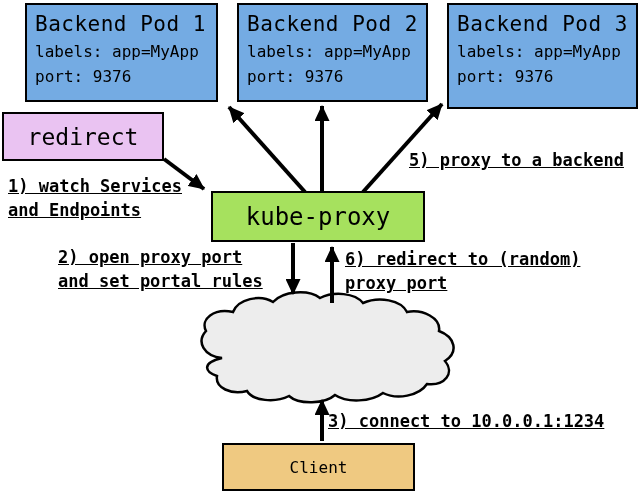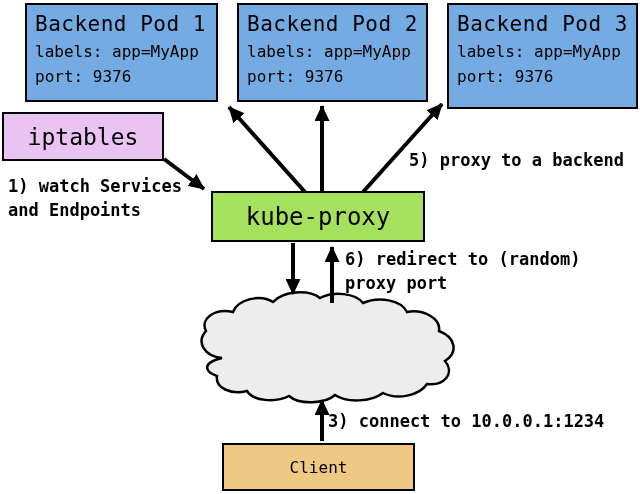--- a/index.html
+++ b/index.html
@@ -72,20 +72,21 @@
     color: #000;
   }
   .note {
     position: absolute;
     font-size: 17px;
     font-weight: bold;
     line-height: 24px;
     white-space: pre-line;
     z-index: 1;
     color: #000;
+    text-decoration: underline;
   }
   #note1 { left: 8px;   top: 174px; }
   #note2 { left: 58px;  top: 245px; }
   #note3 { left: 328px; top: 409px; }
   #note4 { left: 345px; top: 247px; }
   #note5 { left: 409px; top: 148px; }
 </style>
 </head>
 <body>
 
@@ -136,32 +137,34 @@
     <div class="pod-line">port: 9376</div>
   </div>
 
   <div class="box pod" id="pod3">
     <div class="pod-title">Backend Pod 3</div>
     <div class="pod-line">labels: app=MyApp</div>
     <div class="pod-line">port: 9376</div>
   </div>
 
   <div class="box label-box" id="apiserver">
-    <span>iptables</span>
+    <span>redirect</span>
   </div>
 
   <div class="box label-box" id="kubeproxy">
     <span>kube-proxy</span>
   </div>
 
 
   <div class="box label-box" id="client">
     <span>Client</span>
   </div>
 
   <div class="note" id="note1">1) watch Services
 and Endpoints</div>
+  <div class="note" id="note2">2) open proxy port
+and set portal rules</div>
   <div class="note" id="note3">3) connect to 10.0.0.1:1234</div>
   <div class="note" id="note4">6) redirect to (random)
 proxy port</div>
   <div class="note" id="note5">5) proxy to a backend</div>
 
 </div>
 
 </body></html>

